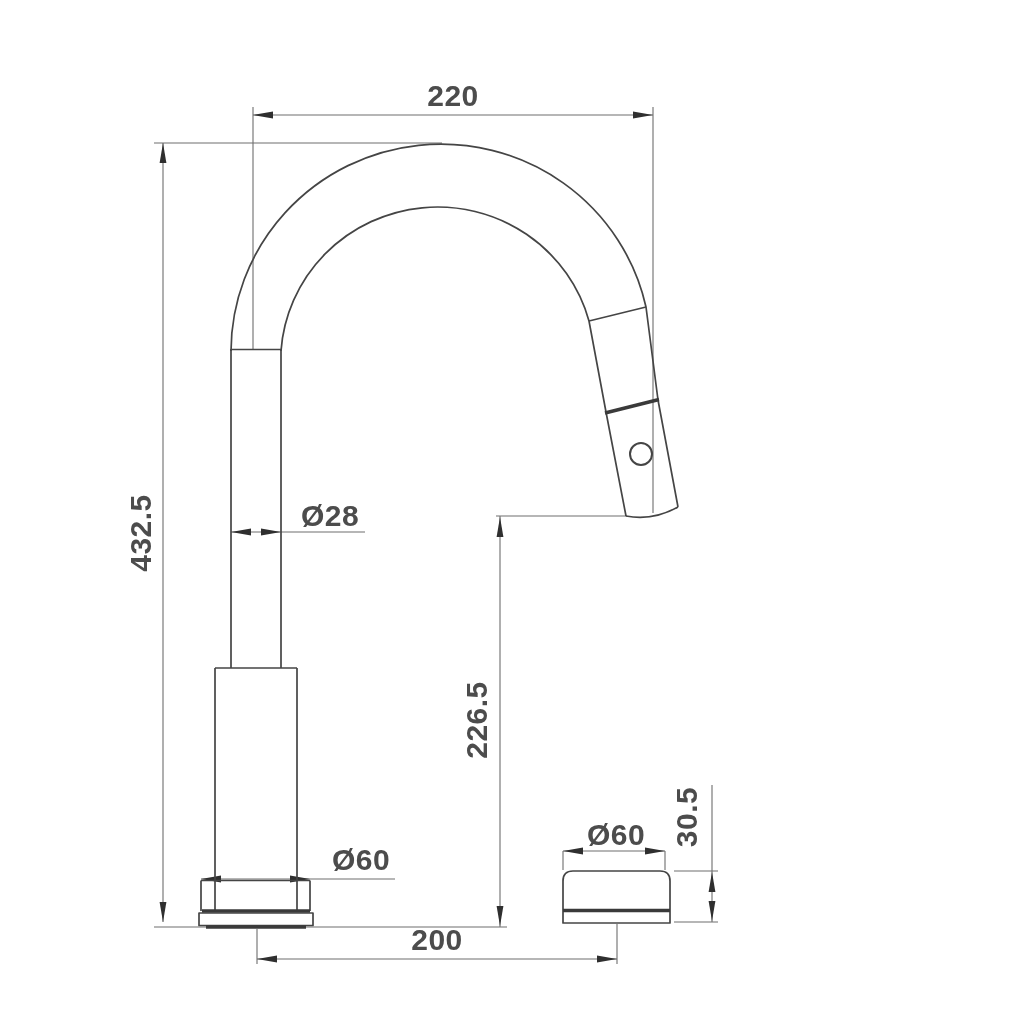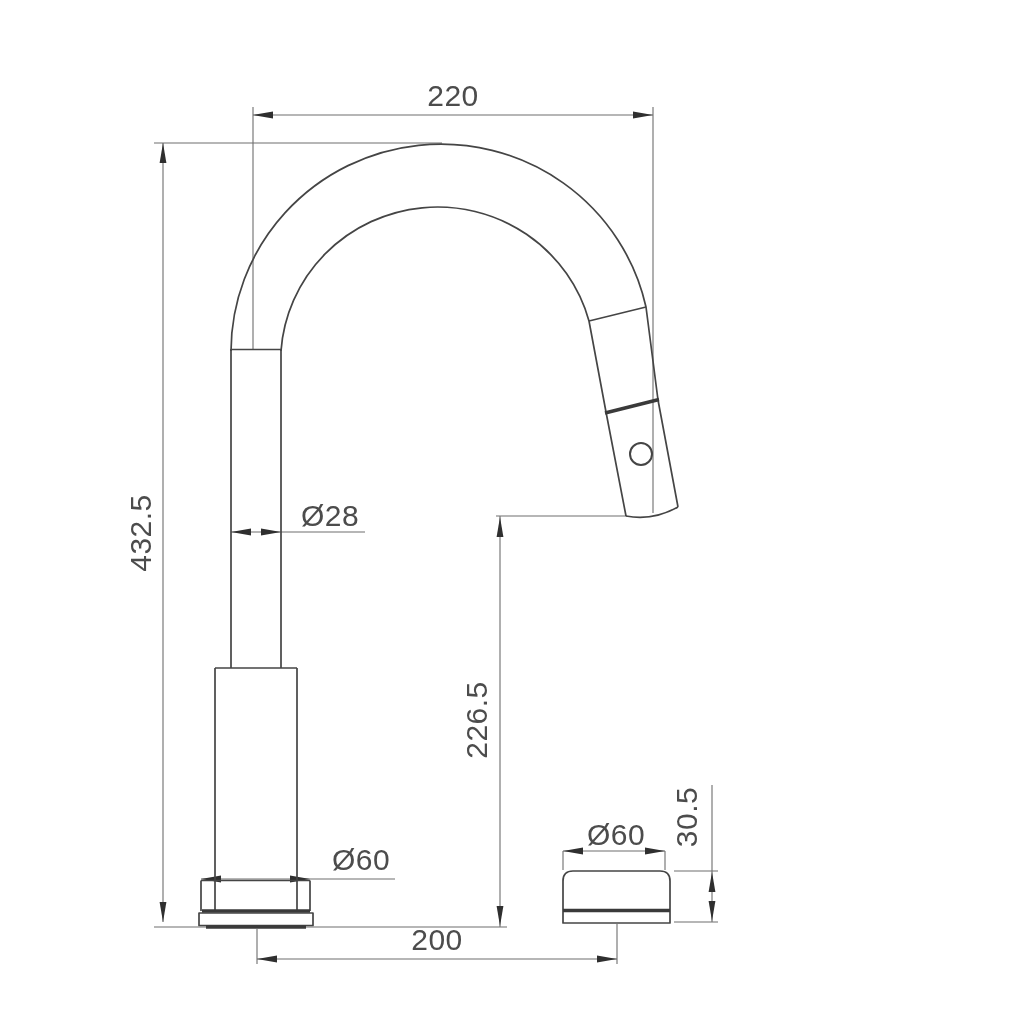--- a/index.html
+++ b/index.html
@@ -7,20 +7,21 @@
     padding: 0;
     background: #ffffff;
     font-family: "Liberation Sans", sans-serif;
   }
   .canvas {
     position: relative;
     width: 1024px;
     height: 1024px;
     background: #ffffff;
     overflow: hidden;
+    font-weight: bold;
   }
   svg { display: block; width: 1024px; height: 1024px; }
 
   
   .obj   { stroke: #454545; stroke-width: 1.7; fill: none; stroke-linejoin: round; }
   .thick { stroke: #3a3a3a; stroke-width: 3.4; fill: none; }
   
   .dim   { stroke: #6e6e6e; stroke-width: 1.1; fill: none; }
   
   .arw   { fill: #2f2f2f; stroke: none; }

